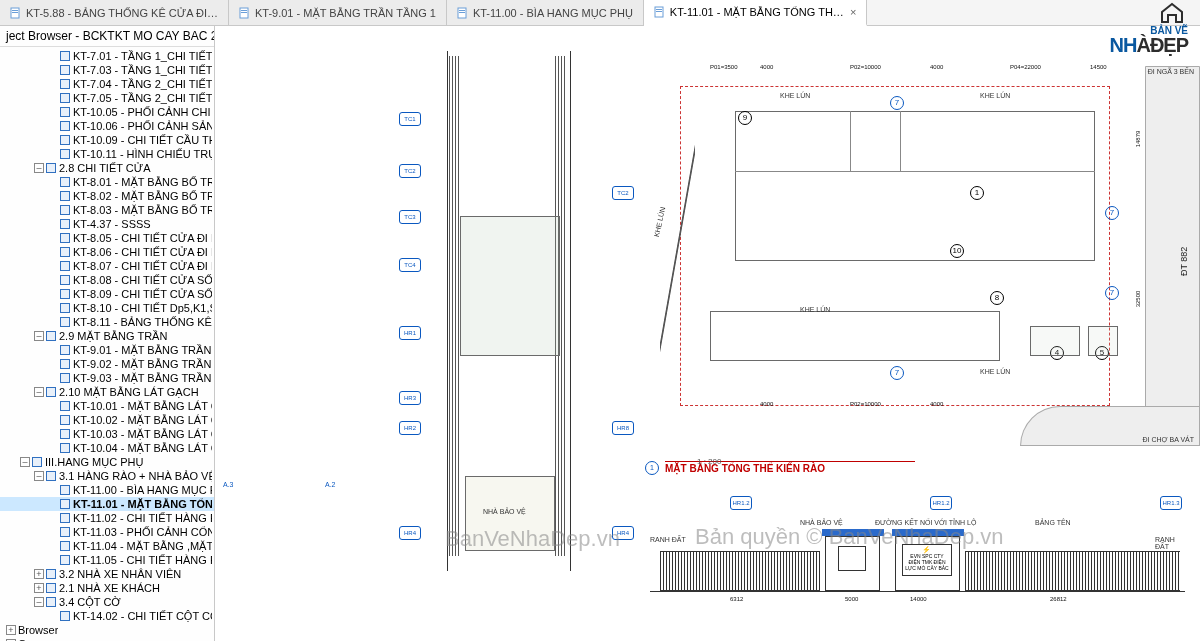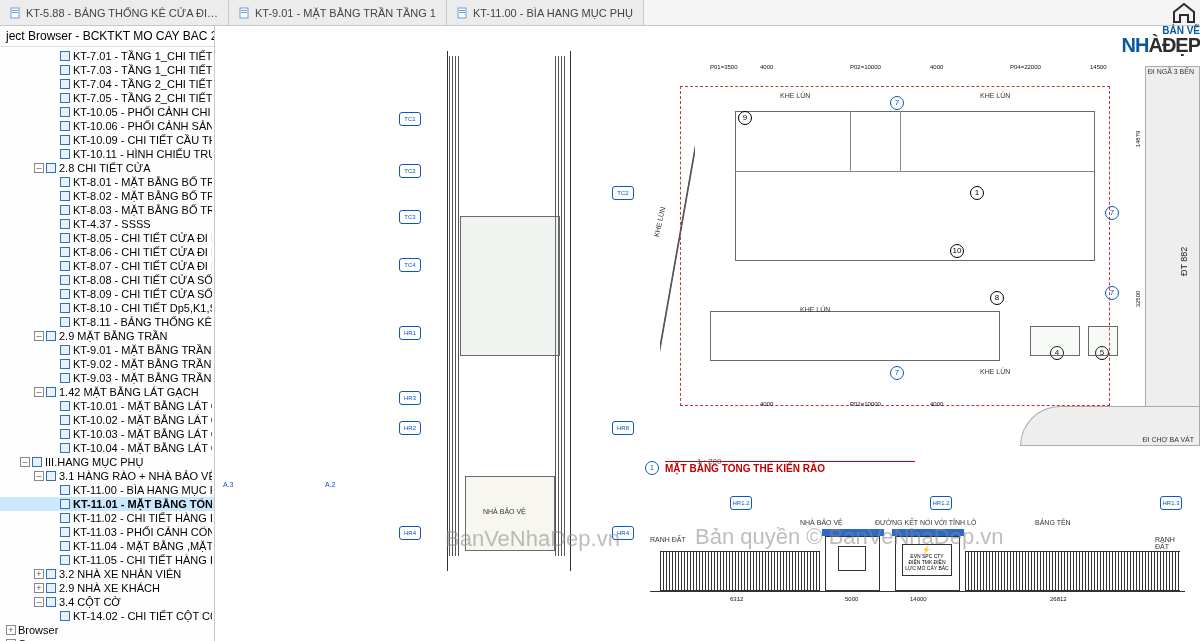--- a/index.html
+++ b/index.html
@@ -21,21 +21,21 @@
 .expander.blank { border: none; }
 .tree-icon { width: 10px; height: 10px; border: 1px solid #3070c0; background: #e8f0fa; margin-right: 3px; flex-shrink: 0; }
 .tree-label { overflow: hidden; text-overflow: clip; }
 
 .canvas { flex: 1; position: relative; background: #fff; }
 .drawing { position: absolute; inset: 0; }
 .watermark { position: absolute; color: #888; font-size: 22px; font-weight: 500; opacity: 0.55; pointer-events: none; }
 .wm1 { left: 230px; top: 500px; }
 .wm2 { left: 480px; top: 498px; text-align: right; }
 
-.logo-top { position: absolute; top: 2px; right: 0; z-index: 5; font-weight: bold; font-size: 14px; line-height: 14px; text-align: right; }
+.logo-top { position: absolute; top: 2px; right: 12px; z-index: 5; font-weight: bold; font-size: 14px; line-height: 14px; text-align: right; }
 .logo-top .line1 { color: #0a58a0; font-size: 10px; }
 .logo-top .line2 { color: #0a58a0; font-size: 20px; letter-spacing: -1px; }
 .logo-top .line2 .accent { color: #2d2d2d; }
 .logo-house { display: inline-block; width: 28px; height: 22px; position: relative; margin-right: 2px; vertical-align: -4px; }
 
 
 .sheet-frame { position: absolute; border: 1px solid #000; }
 .grid-mark { position: absolute; width: 14px; height: 14px; border: 1px solid #000; border-radius: 50%; font-size: 8px; text-align: center; line-height: 12px; }
 .blue-tag { position: absolute; width: 22px; height: 14px; background: #fff; border: 1px solid #0a58c0; color: #0a58c0; font-size: 6px; text-align: center; line-height: 12px; border-radius: 3px; }
 .plan-box { position: absolute; border: 1px solid #6a6a6a; background: rgba(200,215,200,.15); }
@@ -91,20 +91,31 @@
     <div class="tab">
       <span class="icon-sheet">
         <svg width="12" height="12">
           <rect x="1" y="1" width="8" height="10" fill="#fff" stroke="#6a9ed8"></rect>
           <rect x="2" y="3" width="6" height="1" fill="#6a9ed8"></rect>
           <rect x="2" y="5" width="6" height="1" fill="#6a9ed8"></rect>
         </svg>
       </span>
       <span class="tab-label">KT-11.00 - BÌA HANG MỤC PHỤ</span>
     </div>
+    <div class="tab active">
+      <span class="icon-sheet">
+        <svg width="12" height="12">
+          <rect x="1" y="1" width="8" height="10" fill="#fff" stroke="#6a9ed8"></rect>
+          <rect x="2" y="3" width="6" height="1" fill="#6a9ed8"></rect>
+          <rect x="2" y="5" width="6" height="1" fill="#6a9ed8"></rect>
+        </svg>
+      </span>
+      <span class="tab-label">KT-11.01 - MẶT BẰNG TỔNG TH…</span>
+      <span class="close">×</span>
+    </div>
   </div>
 
 <div class="main">
 
   <div class="sidebar">
     <div class="sidebar-title">ject Browser - BCKTKT MO CAY BAC 21.12</div>
     <div class="tree" id="tree">
         <div class="tree-item" style="padding-left: 48px;">
           <span class="expander blank"></span>
           <span class="tree-icon"></span>
@@ -221,21 +232,21 @@
           <span class="tree-label">KT-9.02 - MẶT BẰNG TRẦN TẦNG 2</span>
         </div>
         <div class="tree-item" style="padding-left: 48px;">
           <span class="expander blank"></span>
           <span class="tree-icon"></span>
           <span class="tree-label">KT-9.03 - MẶT BẰNG TRẦN TẦNG 3</span>
         </div>
         <div class="tree-item" style="padding-left: 34px;">
           <span class="expander">–</span>
           <span class="tree-icon"></span>
-          <span class="tree-label">1.42 MẶT BẰNG LÁT GẠCH</span>
+          <span class="tree-label">2.10 MẶT BẰNG LÁT GẠCH</span>
         </div>
         <div class="tree-item" style="padding-left: 48px;">
           <span class="expander blank"></span>
           <span class="tree-icon"></span>
           <span class="tree-label">KT-10.01 - MẶT BẰNG LÁT GẠCH TẦ</span>
         </div>
         <div class="tree-item" style="padding-left: 48px;">
           <span class="expander blank"></span>
           <span class="tree-icon"></span>
           <span class="tree-label">KT-10.02 - MẶT BẰNG LÁT GẠCH TẦ</span>
@@ -291,21 +302,21 @@
           <span class="tree-label">KT-11.05 - CHI TIẾT HÀNG RÀO PHO</span>
         </div>
         <div class="tree-item" style="padding-left: 34px;">
           <span class="expander">+</span>
           <span class="tree-icon"></span>
           <span class="tree-label">3.2 NHÀ XE NHÂN VIÊN</span>
         </div>
         <div class="tree-item" style="padding-left: 34px;">
           <span class="expander">+</span>
           <span class="tree-icon"></span>
-          <span class="tree-label">2.9 NHÀ XE KHÁCH</span>
+          <span class="tree-label">2.1 NHÀ XE KHÁCH</span>
         </div>
         <div class="tree-item" style="padding-left: 34px;">
           <span class="expander">–</span>
           <span class="tree-icon"></span>
           <span class="tree-label">3.4 CỘT CỜ</span>
         </div>
         <div class="tree-item" style="padding-left: 48px;">
           <span class="expander blank"></span>
           <span class="tree-icon"></span>
           <span class="tree-label">KT-14.02 - CHI TIẾT CỘT CỜ</span>

